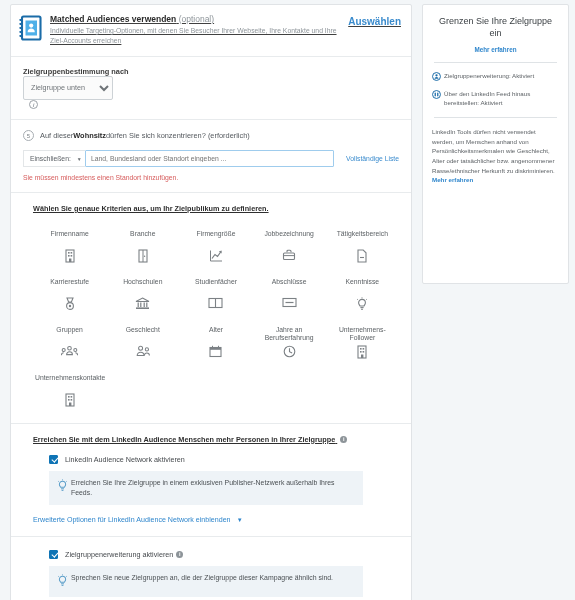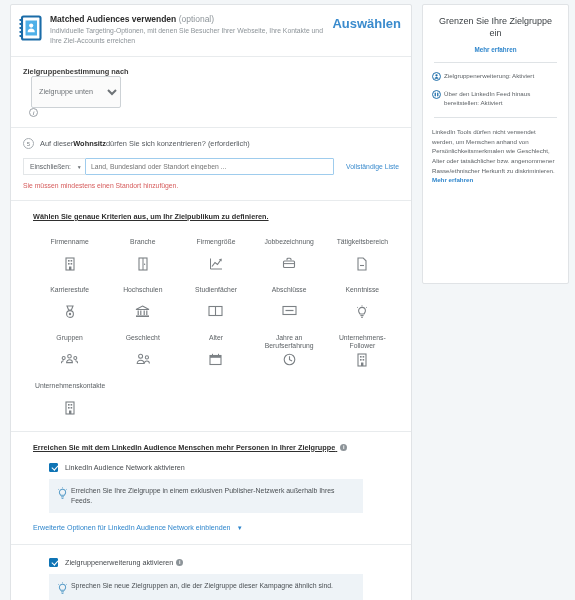--- a/index.html
+++ b/index.html
@@ -16,43 +16,42 @@
   .left-col { width: 418px; padding: 4px 6px 0 10px; }
   .right-col { width: 157px; padding: 4px 6px 0 4px; }
 
   .card {
     background: #ffffff;
     border: 1px solid #e0e3e6;
     border-radius: 2px;
   }
 
   
-  .mab { display: flex; align-items: flex-start; padding: 9px 10px 10px 8px; }
+  .mab { display: flex; align-items: flex-start; padding: 9px 10px 10px 8px; text-decoration: underline; }
   .mab-icon { width: 26px; flex: 0 0 26px; padding-top: 1px; }
   .mab-text { flex: 1; padding-left: 5px; }
   .mab-title { font-size: 8.5px; font-weight: bold; color: #2b2b2b; }
   .mab-title .opt { font-weight: normal; color: #8d9499; }
   .mab-sub { font-size: 6.8px; color: #8d9499; line-height: 1.45; margin-top: 2px; max-width: 290px; }
-  .mab-action { font-size: 13px; color: #3a8bcd; font-weight: bold; padding-top: 2px; }
+  .mab-action { font-size: 10px; color: #3a8bcd; font-weight: bold; padding-top: 2px; }
 
   
   .sect { border-top: 1px solid #e8ebed; }
   .pad { padding: 10px 12px; }
 
   .row { display: flex; align-items: flex-start; flex-direction: column; }
   .lbl-bold { font-weight: bold; color: #3d3d3d; font-size: 7.4px; }
 
   select.sel {
     font-family: "Liberation Sans", sans-serif;
     font-size: 7.2px; color: #6e7377;
     border: 1px solid #cdd2d6; border-radius: 2px;
     background: #fbfbfb;
-    height: 32px; width: 90px;
+    height: 24px; width: 90px;
     padding: 0 3px;
-    margin-left: 8px;
   }
   .info-i {
     display: inline-block; width: 9px; height: 9px; line-height: 8px;
     border-radius: 50%; border: 1px solid #9aa0a6; color: #9aa0a6;
     text-align: center; font-size: 6px; font-weight: bold;
     margin-left: 6px; font-style: italic;
   }
   .info-solid {
     display:inline-block; width: 7px; height: 7px; line-height: 7px;
     border-radius: 50%; background: #8d9499; color: #fff;

